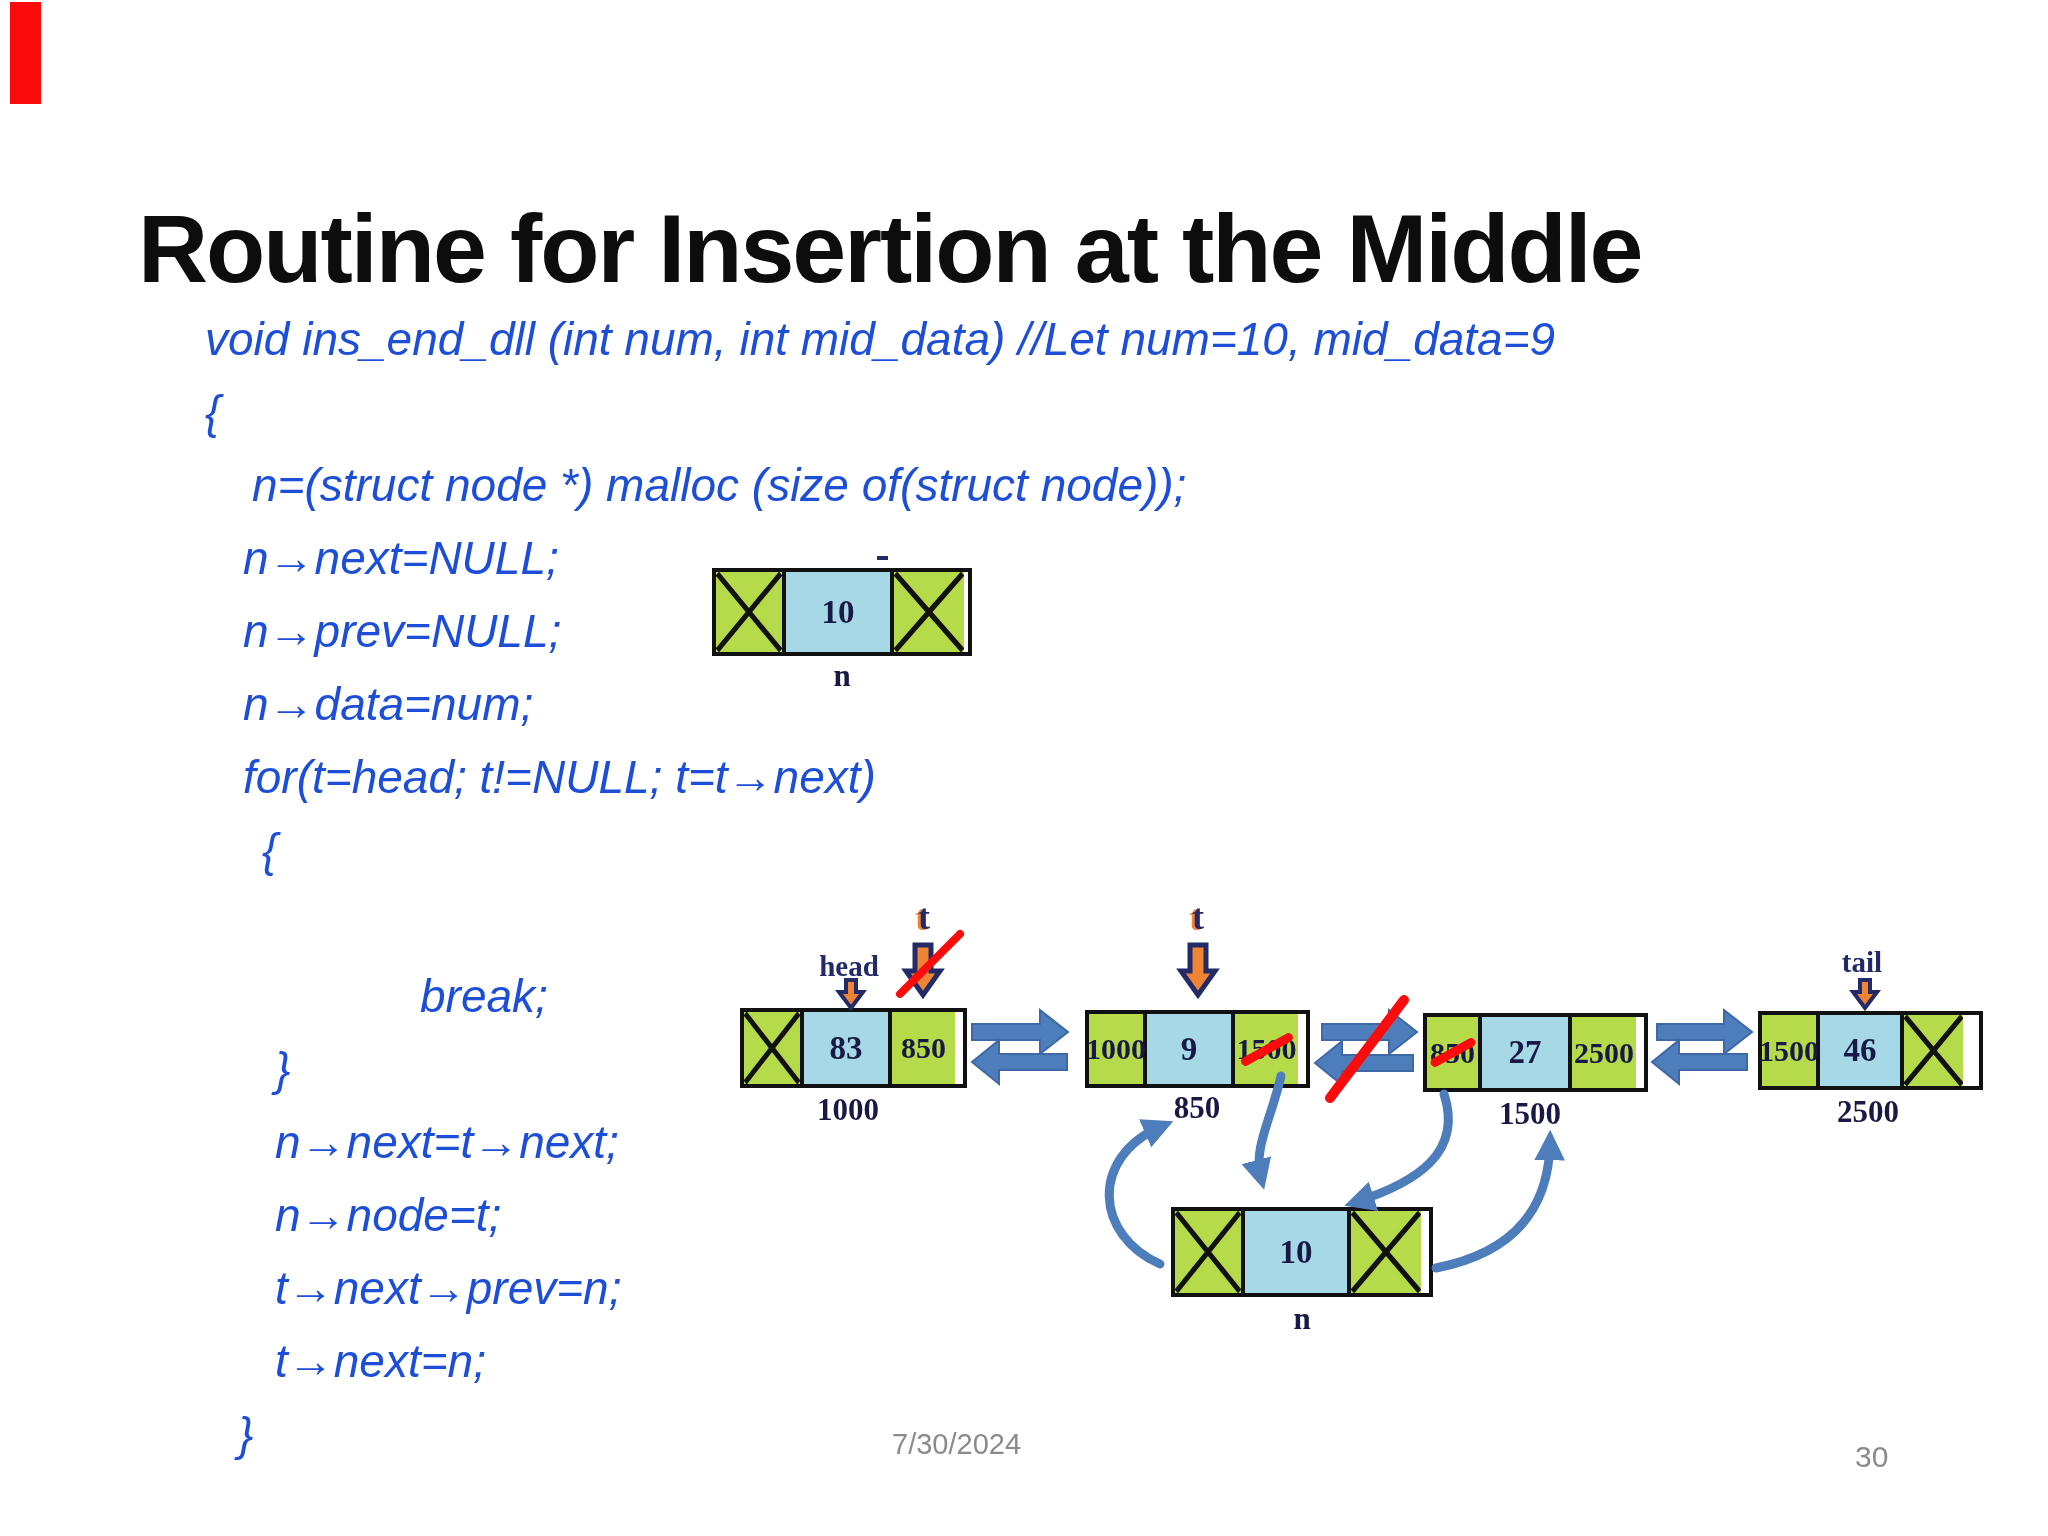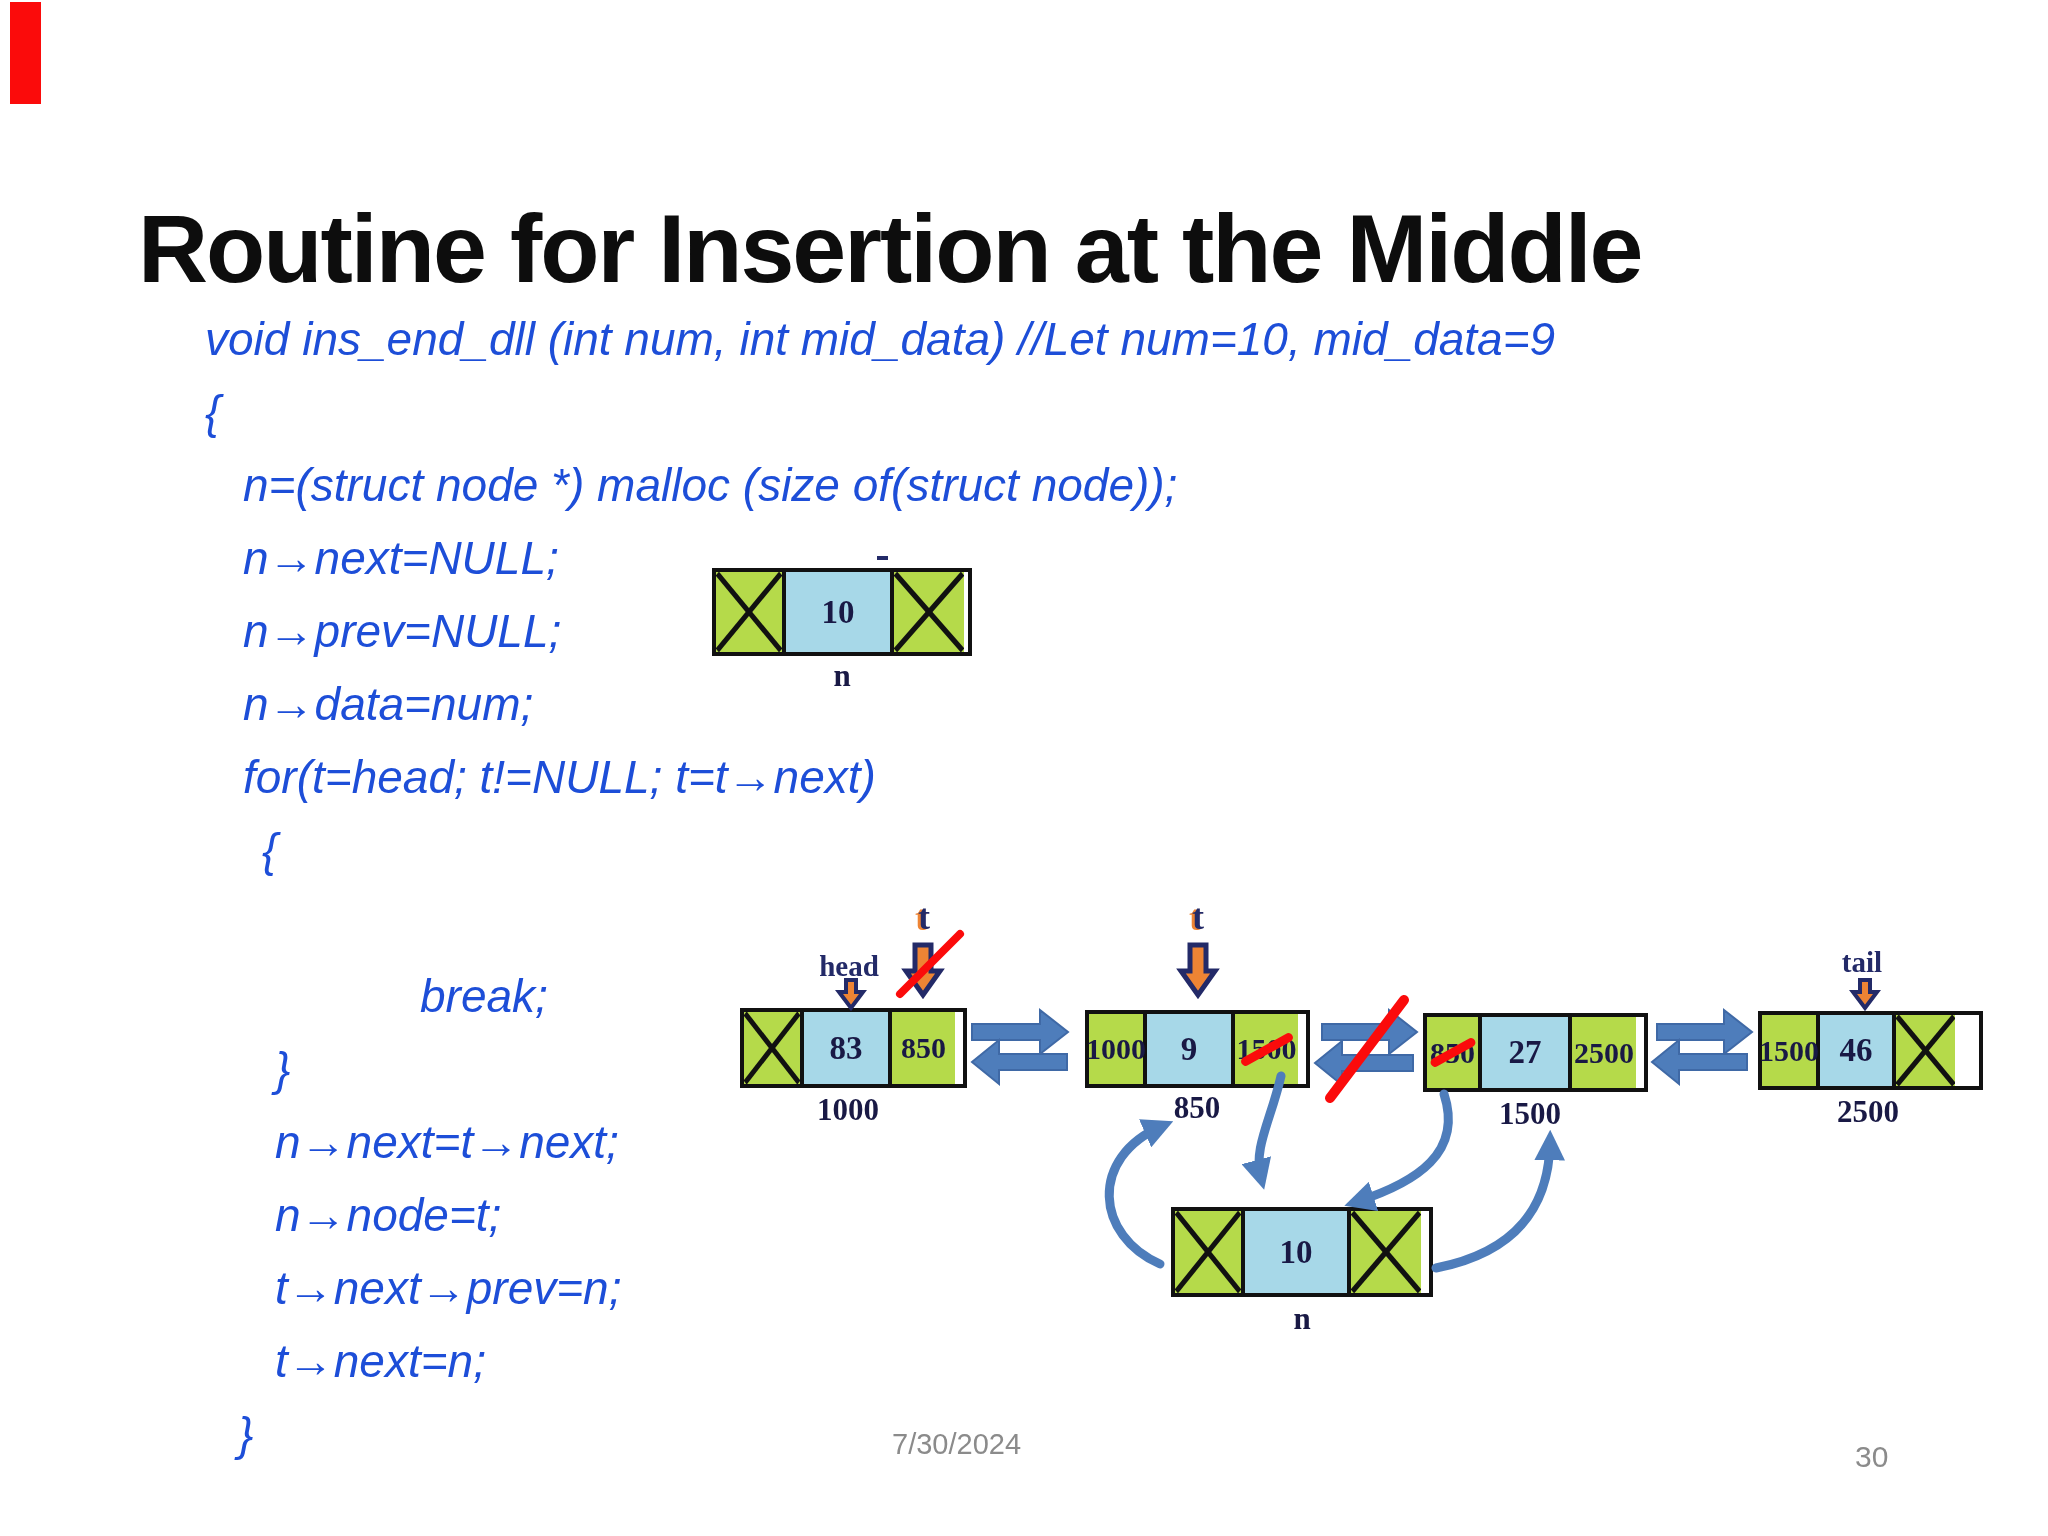--- a/index.html
+++ b/index.html
@@ -35,21 +35,21 @@
 <body>
 
 <div id="slide">
 
   <div class="accent"></div>
 
   <h1 class="title">Routine for Insertion at the Middle</h1>
 
   <div class="code-line" style="left:205px;top:304px">void ins_end_dll (int num, int mid_data) //Let num=10, mid_data=9</div>
   <div class="code-line" style="left:205px;top:377px">{</div>
-  <div class="code-line" style="left:243px;top:450px">n=(struct node *) malloc (size of(struct node));</div>
+  <div class="code-line" style="left:252px;top:450px">n=(struct node *) malloc (size of(struct node));</div>
   <div class="code-line" style="left:243px;top:523px">n→next=NULL;</div>
   <div class="code-line" style="left:243px;top:596px">n→prev=NULL;</div>
   <div class="code-line" style="left:243px;top:669px">n→data=num;</div>
   <div class="code-line" style="left:243px;top:742px">for(t=head; t!=NULL; t=t→next)</div>
   <div class="code-line" style="left:262px;top:815px">{</div>
   <div class="code-line" style="left:420px;top:961px">break;</div>
   <div class="code-line" style="left:275px;top:1034px">}</div>
   <div class="code-line" style="left:275px;top:1107px">n→next=t→next;</div>
   <div class="code-line" style="left:275px;top:1180px">n→node=t;</div>
   <div class="code-line" style="left:275px;top:1253px">t→next→prev=n;</div>
@@ -106,21 +106,21 @@
       <span>850</span>
       <div class="cell-slash" style="width:50px"></div>
     </div>
     <div class="cell blue sep data-txt" style="width:90px">27</div>
     <div class="cell green ptr-txt" style="width:64px">2500</div>
   </div>
   <div class="addr" style="left:1460px;top:1096px">1500</div>
 
   <div class="node" style="left:1758px;top:1011px;width:225px;height:79px">
     <div class="cell green sep ptr-txt" style="width:58px">1500</div>
-    <div class="cell blue sep data-txt" style="width:76px">46</div>
+    <div class="cell blue sep data-txt" style="width:84px">46</div>
     <div class="cell green" style="width:59px">
       <svg class="xmark" viewBox="0 0 100 100" preserveAspectRatio="none">
         <line x1="2" y1="2" x2="98" y2="98" stroke="#111" stroke-width="8"></line>
         <line x1="98" y1="2" x2="2" y2="98" stroke="#111" stroke-width="8"></line>
         </svg>
     </div>
   </div>
   <div class="addr" style="left:1798px;top:1094px">2500</div>
 
   <div class="node" style="left:1171px;top:1207px;width:262px;height:90px">

